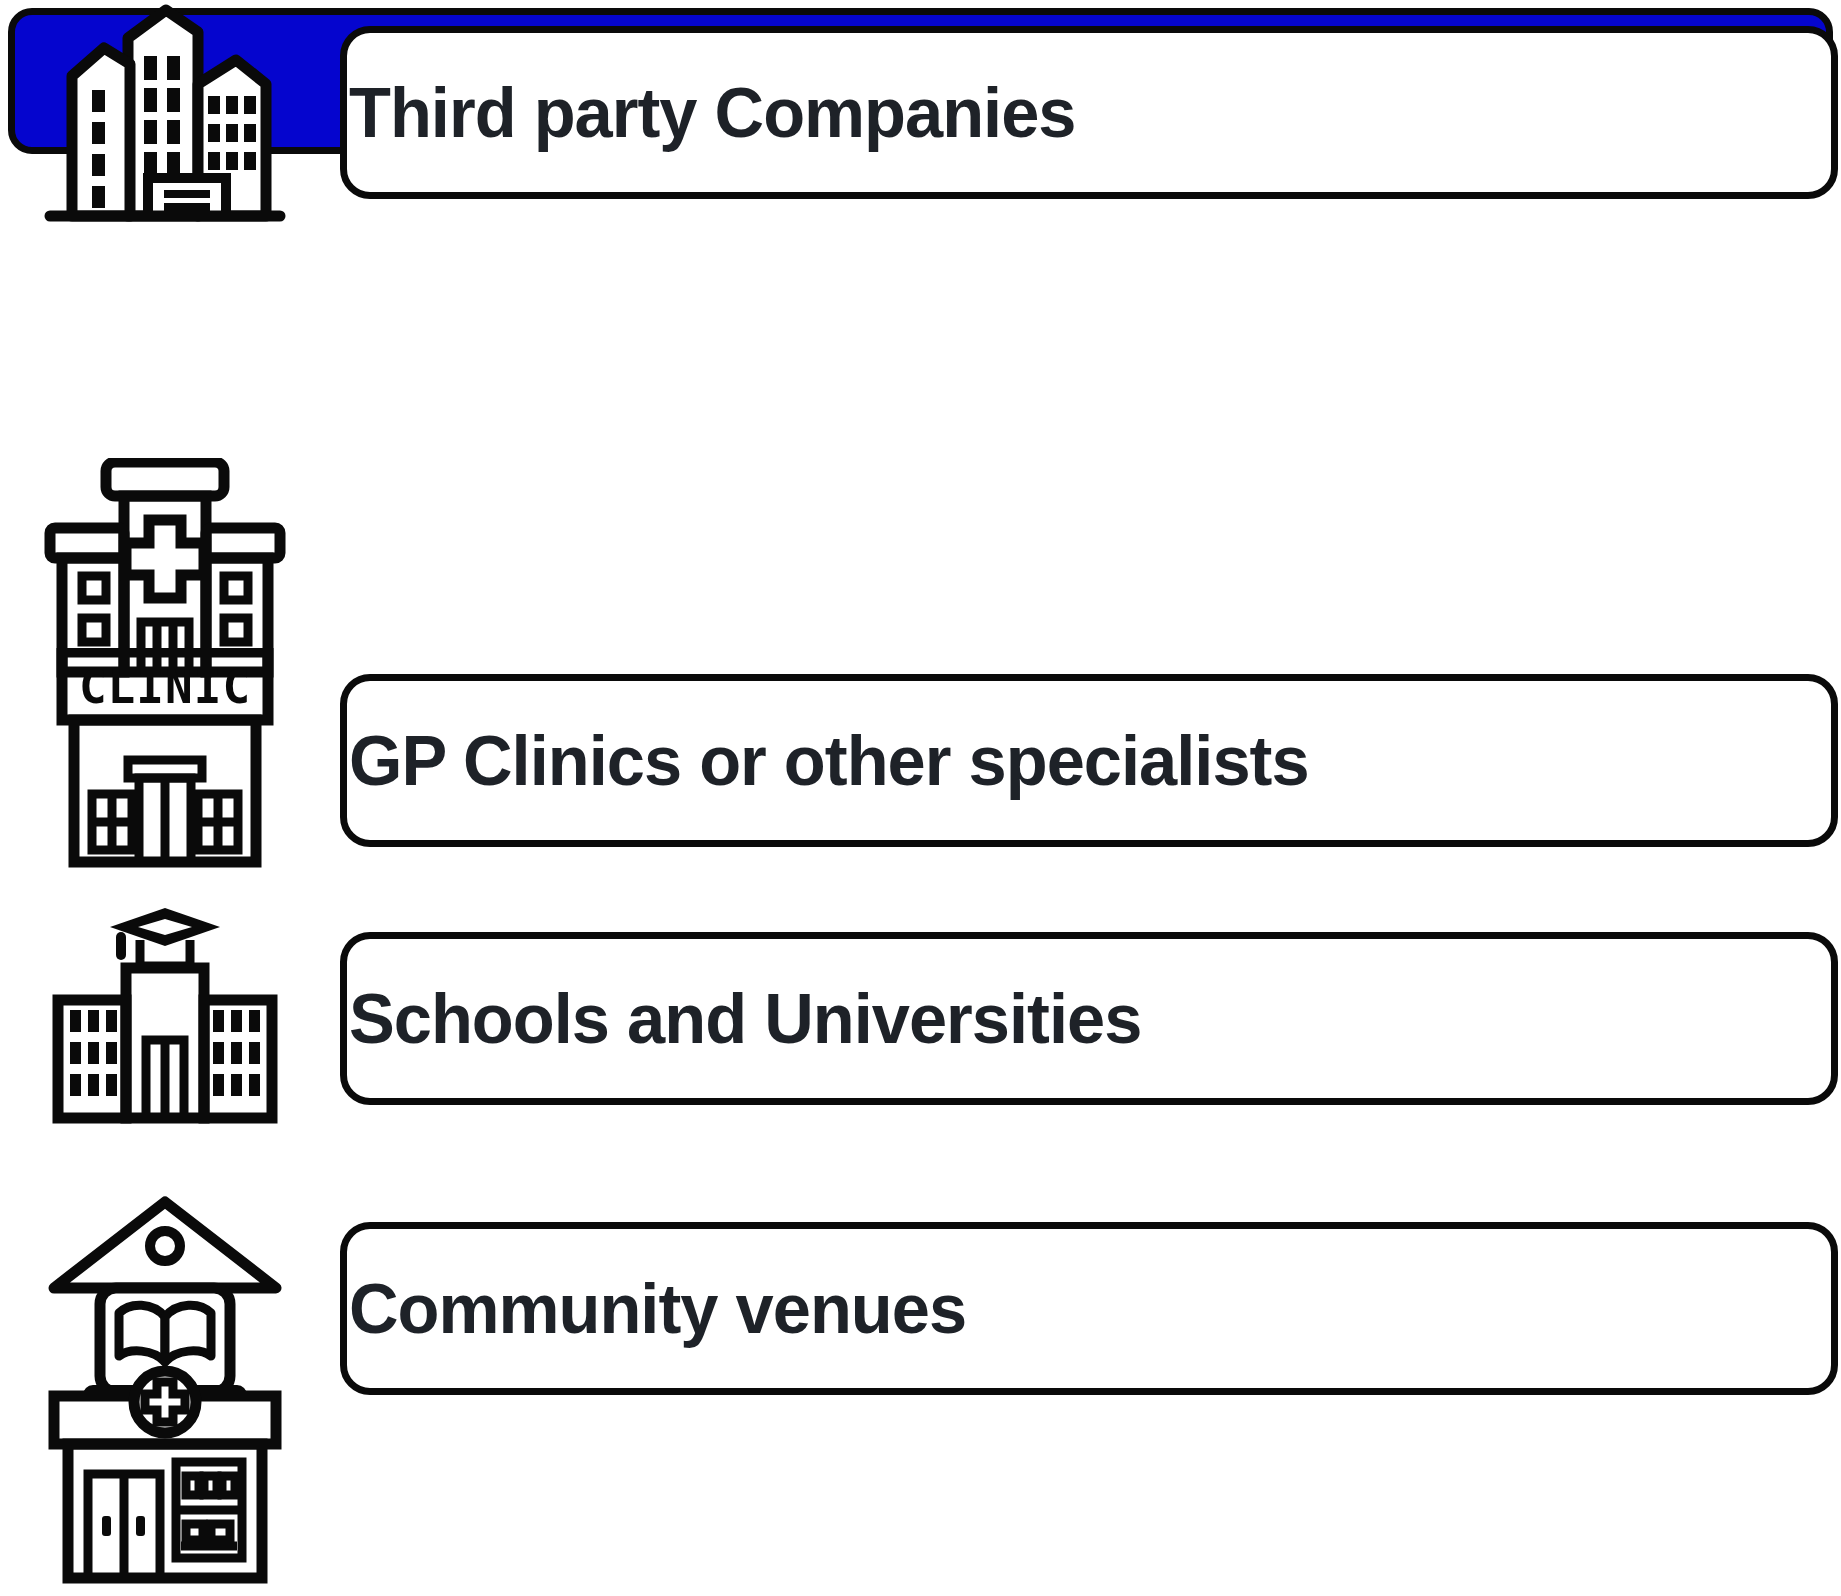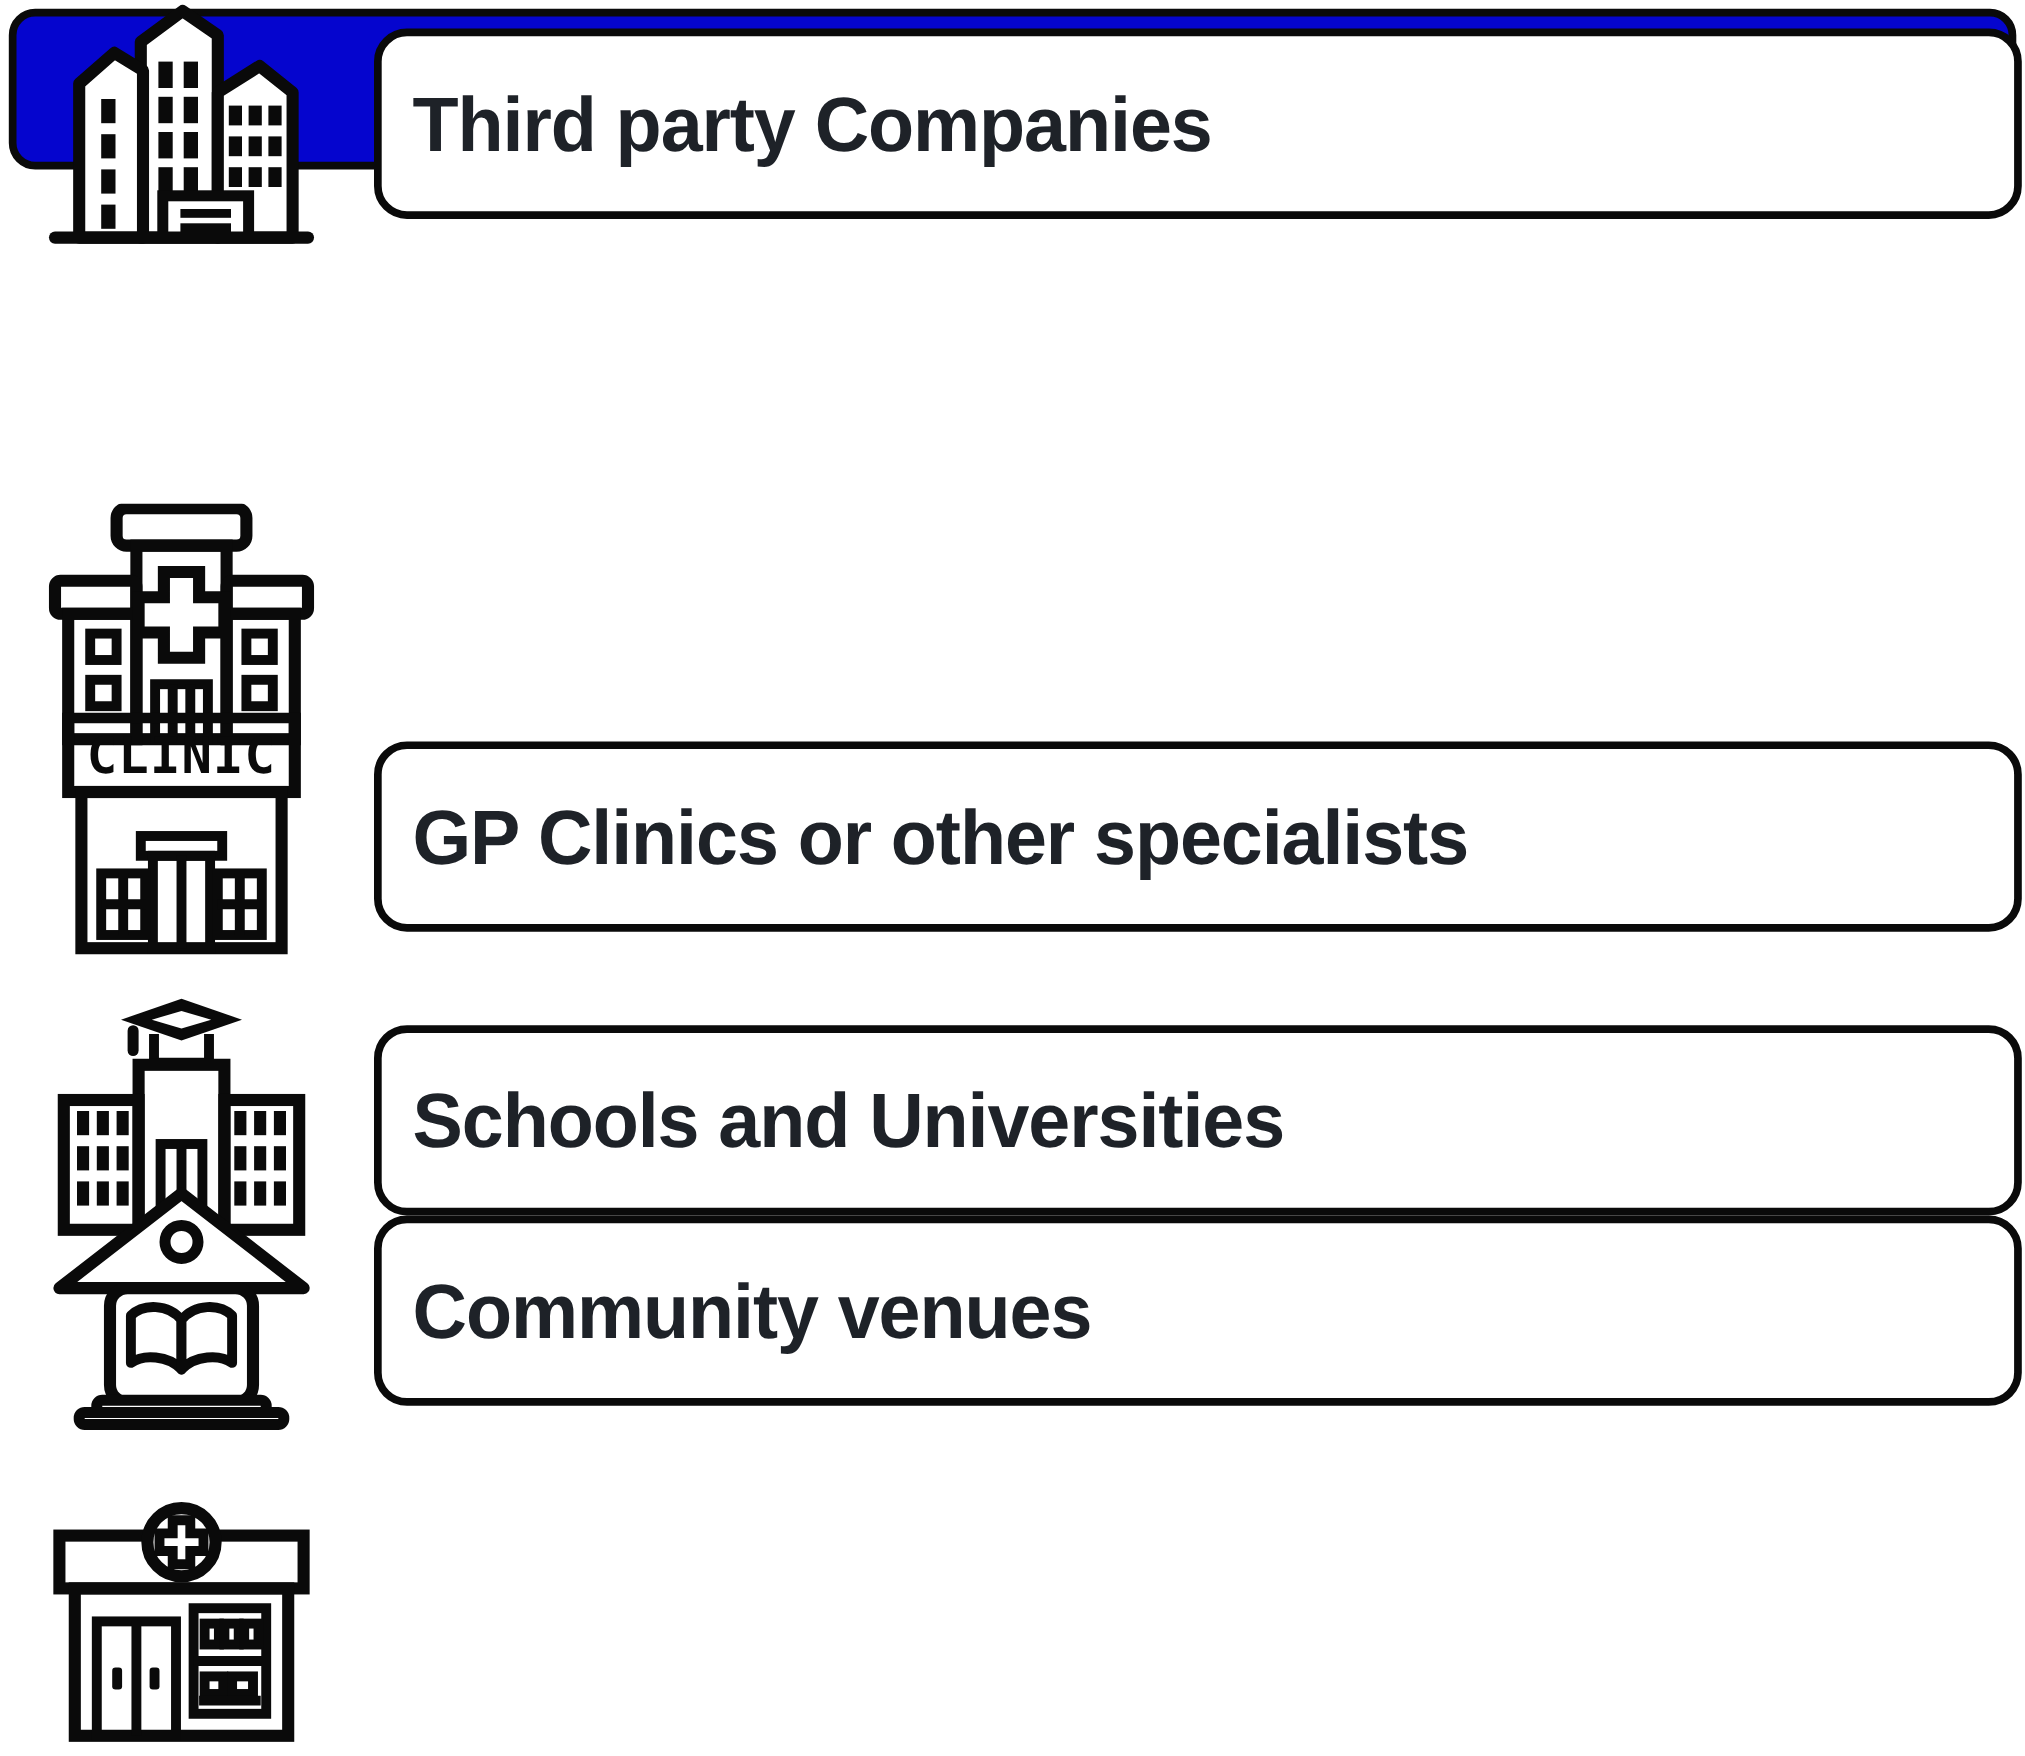--- a/index.html
+++ b/index.html
@@ -26,36 +26,36 @@
     font-weight: bold;
     letter-spacing: -1px;
     transform: scaleX(0.97);
     white-space: nowrap;
   }
   .row { position: absolute; left: 0; width: 1841px; height: 222px; }
   .row:nth-of-type(1) { top: 232px; }
   .row:nth-of-type(2) { top: 458px; }
   .row:nth-of-type(3) { top: 648px; }
   .row:nth-of-type(4) { top: 906px; }
-  .row:nth-of-type(5) { top: 1079px; }
+  .row:nth-of-type(5) { top: 1196px; }
   .row:nth-of-type(6) { top: 1364px; }
   .icon-wrap {
     position: absolute; left: 40px; top: 0;
     width: 250px; height: 222px;
   }
   .icon-wrap svg { width: 250px; height: 222px; display: block; }
   .box {
     position: absolute; left: 340px; top: 26px;
     width: 1498px; height: 173px;
     box-sizing: border-box;
     background: #ffffff;
     border: 7px solid var(--line, #000000);
     border-radius: 30px;
     display: flex; align-items: center;
-    padding-left: 28px; padding-right: 20px;
+    padding-left: 2px; padding-right: 20px;
   }
   .label {
     font-size: 70px;
     font-weight: bold;
     letter-spacing: -1px;
     transform: scaleX(0.98);
     transform-origin: left center;
     color: var(--label-text, #1E2228);
     white-space: nowrap;
   }

